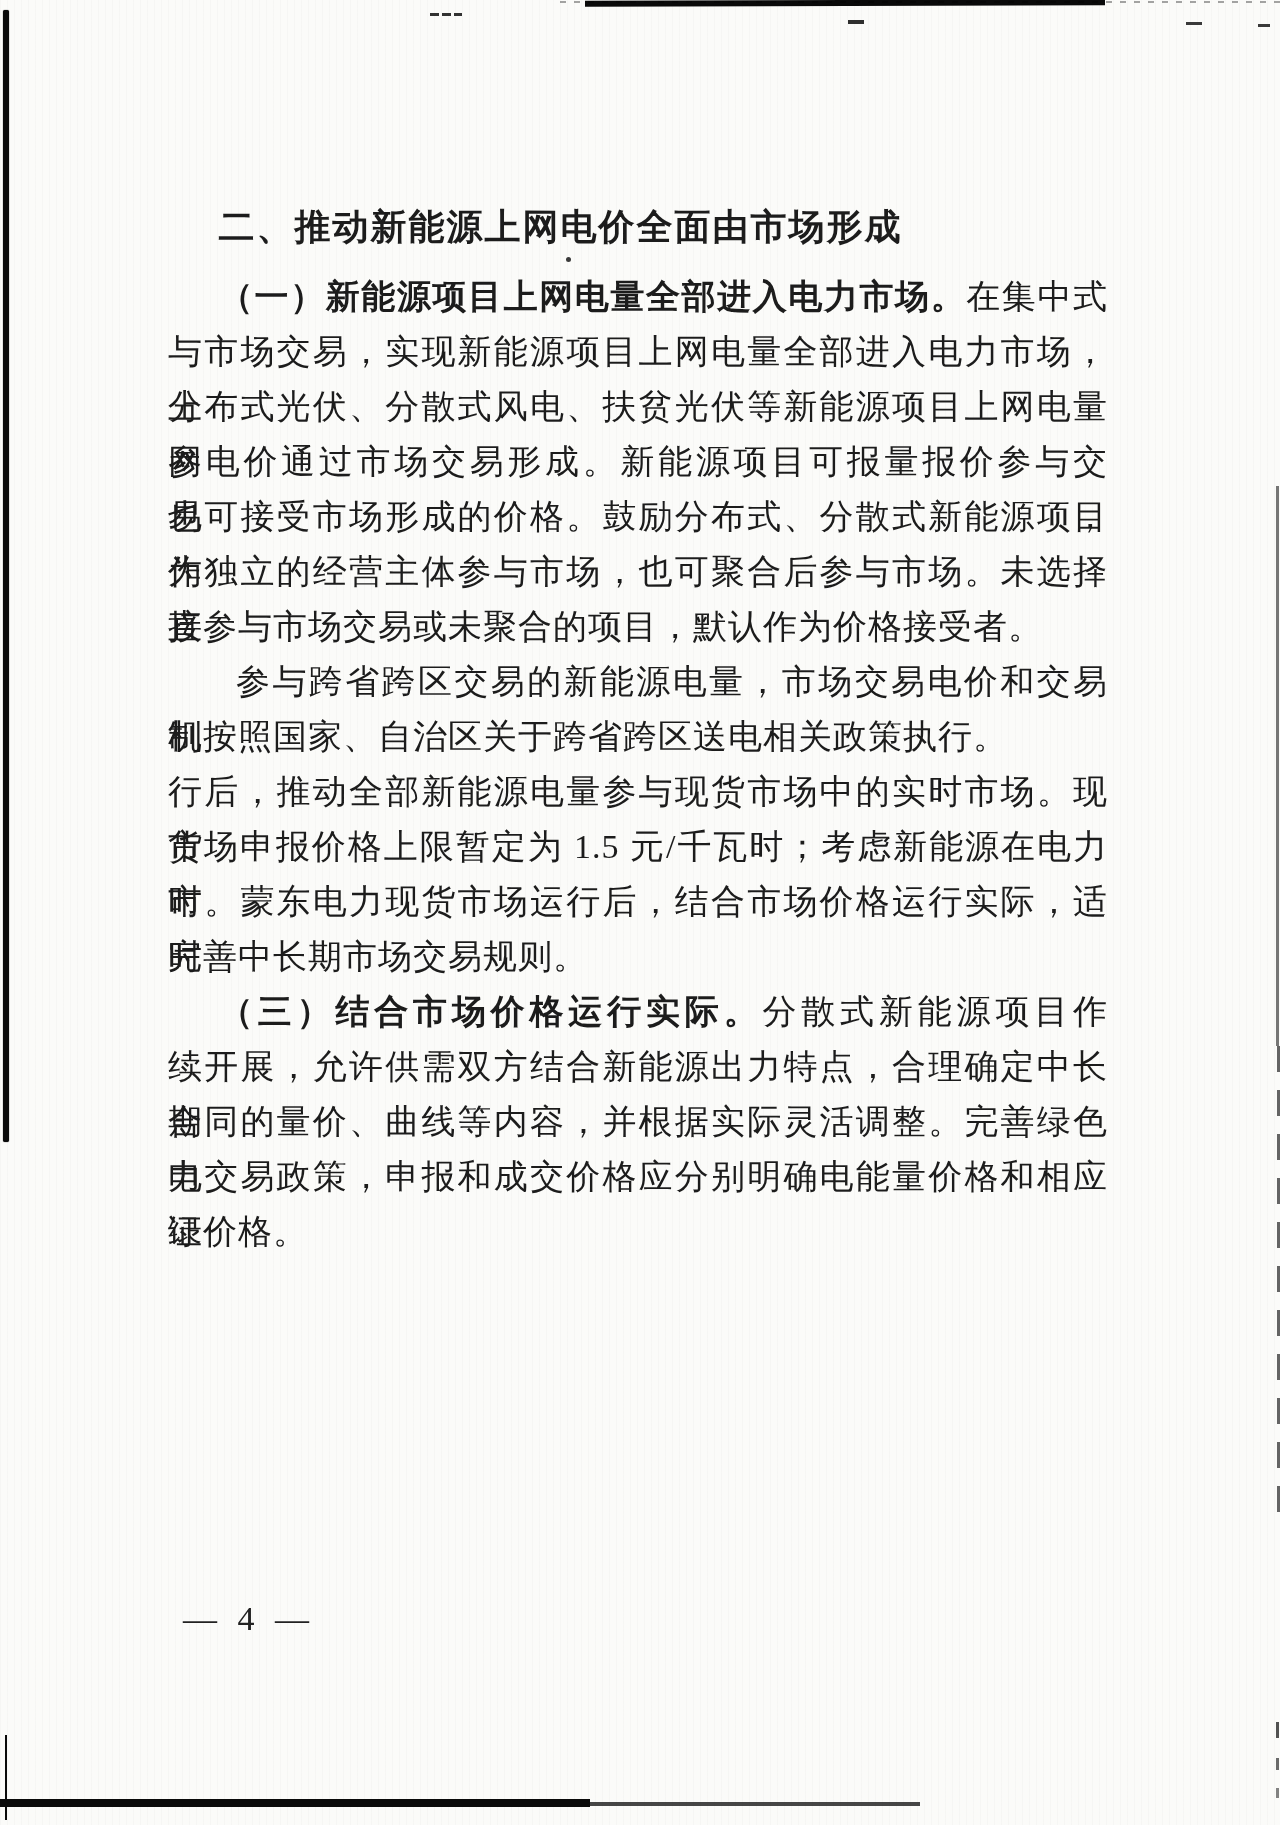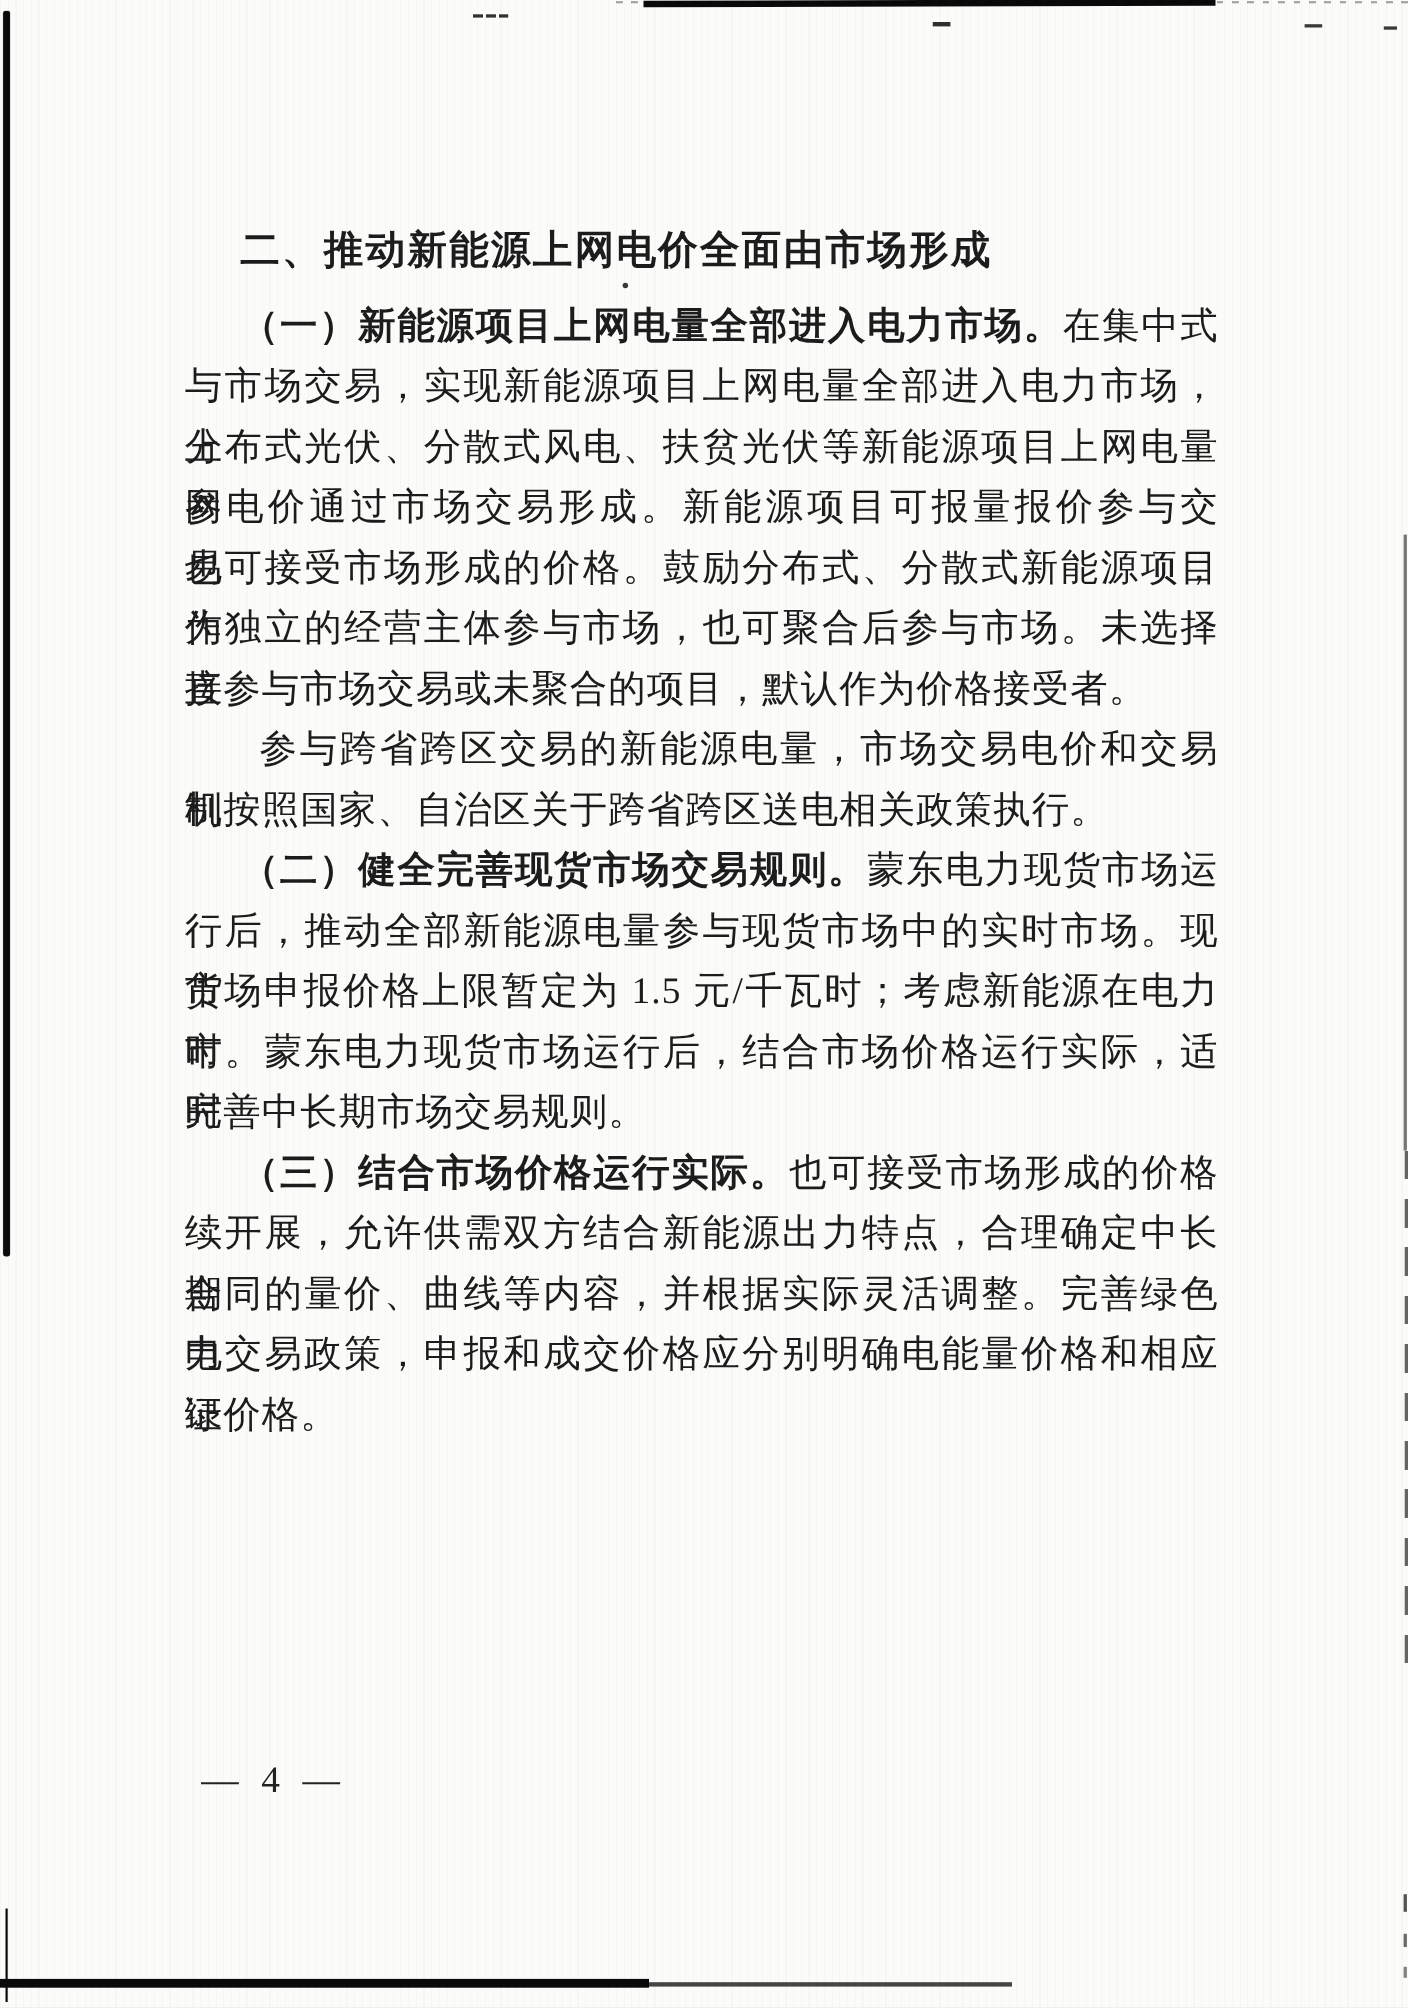--- a/index.html
+++ b/index.html
@@ -75,26 +75,25 @@
       <div class="line heading" style="text-indent: 1.4em;"><span class="b">二、推动新能源上网电价全面由市场形成</span></div>
       <div class="line just" style="text-indent: 1.5em;"><span class="b">（一）新能源项目上网电量全部进入电力市场。</span><span>在集中式</span></div>
       <div class="line just"><span>与市场交易，实现新能源项目上网电量全部进入电力市场，上</span></div>
       <div class="line just"><span>分布式光伏、分散式风电、扶贫光伏等新能源项目上网电量参</span></div>
       <div class="line just"><span>网电价通过市场交易形成。新能源项目可报量报价参与交易，</span></div>
       <div class="line just"><span>也可接受市场形成的价格。鼓励分布式、分散式新能源项目作</span></div>
       <div class="line just"><span>为独立的经营主体参与市场，也可聚合后参与市场。未选择直</span></div>
       <div class="line"><span>接参与市场交易或未聚合的项目，默认作为价格接受者。</span></div>
       <div class="line just" style="text-indent: 2em;"><span>参与跨省跨区交易的新能源电量，市场交易电价和交易机</span></div>
       <div class="line"><span>制按照国家、自治区关于跨省跨区送电相关政策执行。</span></div>
-      <div class="line just" style="text-indent: 1.5em;"><span class="b">（二）健全完善现货市场交易规则。</span><span>蒙东电力现货市场运</span></div>
       <div class="line just"><span>行后，推动全部新能源电量参与现货市场中的实时市场。现货</span></div>
       <div class="line just"><span>市场申报价格上限暂定为 1.5 元/千瓦时；考虑新能源在电力市</span></div>
       <div class="line just"><span>时。蒙东电力现货市场运行后，结合市场价格运行实际，适时</span></div>
       <div class="line"><span>完善中长期市场交易规则。</span></div>
-      <div class="line just" style="text-indent: 1.5em;"><span class="b">（三）结合市场价格运行实际。</span><span>也可接受市场形成的价格</span></div>
+      <div class="line just" style="text-indent: 1.5em;"><span class="b">（三）结合市场价格运行实际。</span><span>分散式新能源项目作</span></div>
       <div class="line just"><span>续开展，允许供需双方结合新能源出力特点，合理确定中长期</span></div>
       <div class="line just"><span>合同的量价、曲线等内容，并根据实际灵活调整。完善绿色电</span></div>
       <div class="line just"><span>力交易政策，申报和成交价格应分别明确电能量价格和相应绿</span></div>
       <div class="line"><span>证价格。</span></div>
     </div>
 
   <div class="footer">— 4 —</div>
 
 </div>
 

